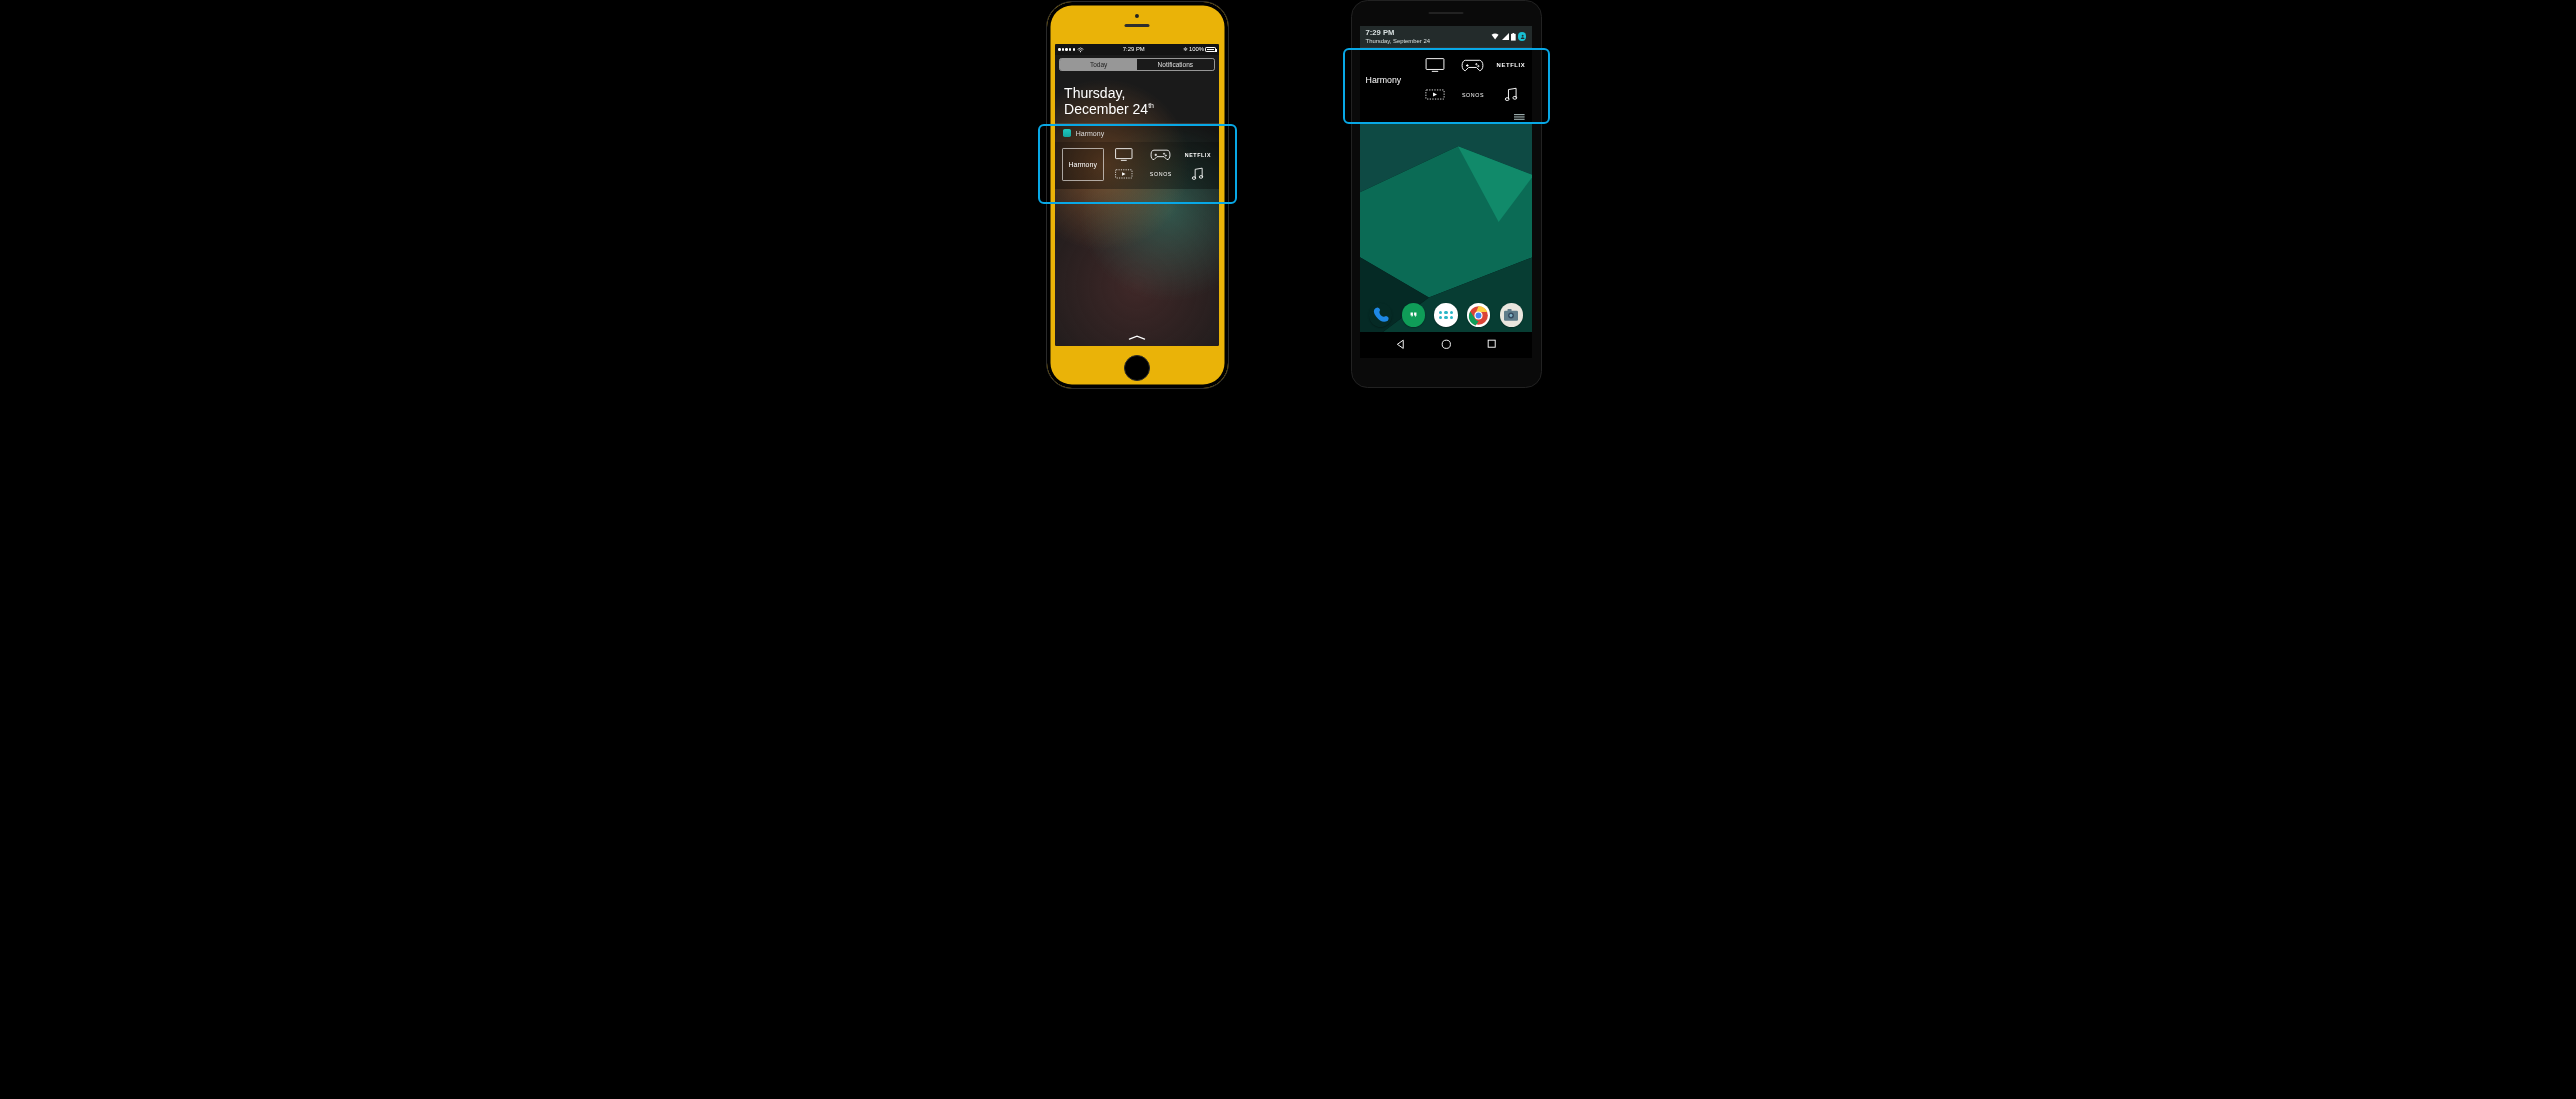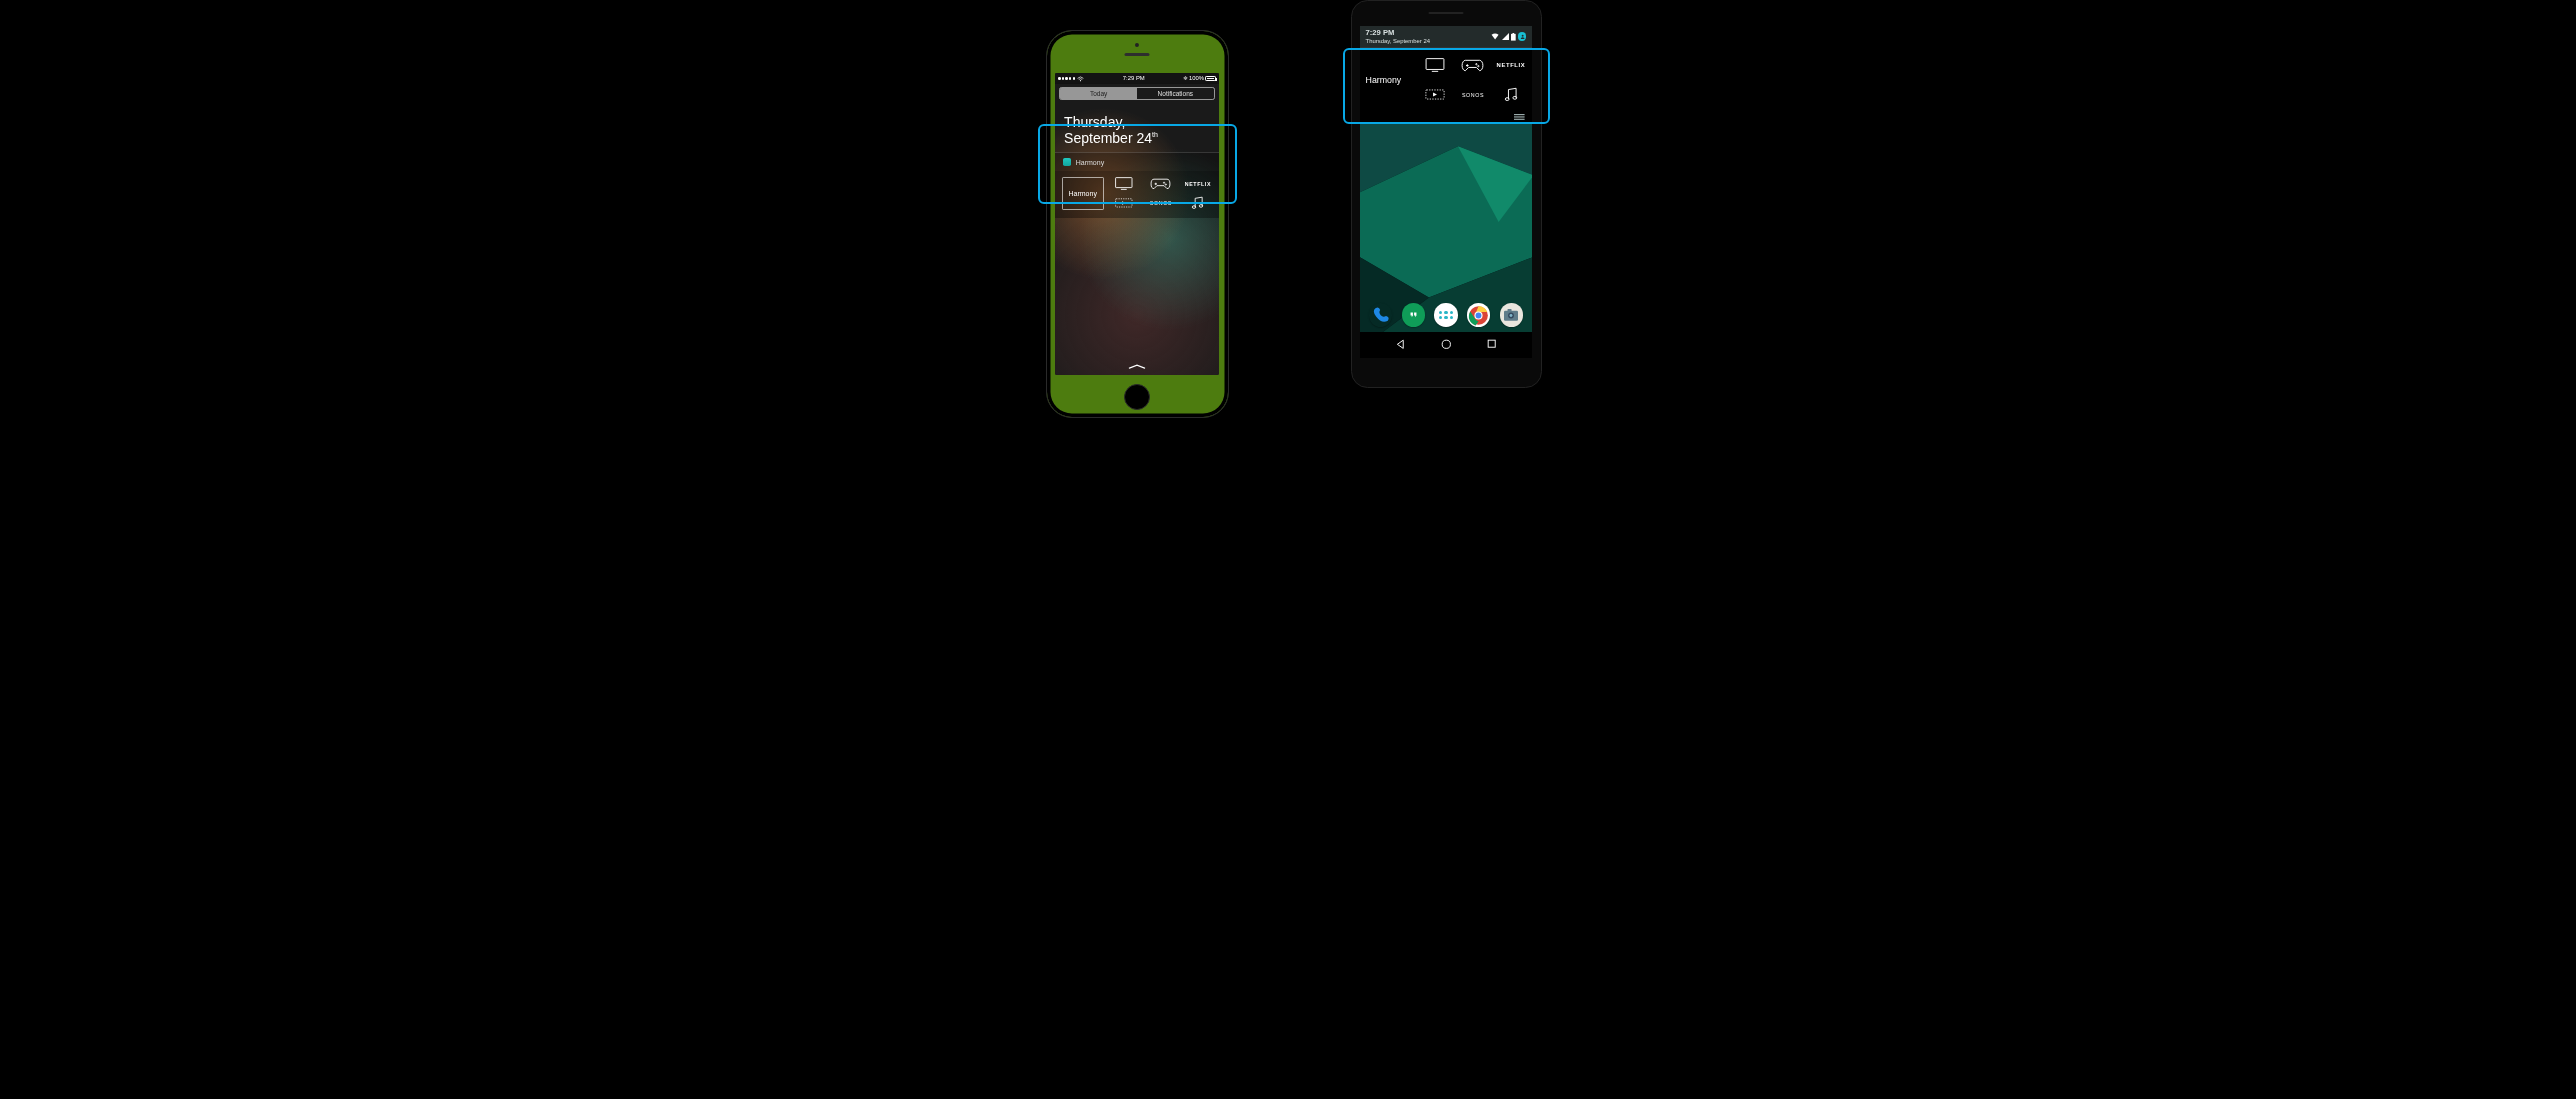--- a/index.html
+++ b/index.html
@@ -20,24 +20,23 @@
   .phone {
     position: absolute;
     border-radius: 26px;
   }
   
   .iphone {
     left: 216px;
     top: 1.2px;
     width: 183px;
     height: 388px;
-    background: #4d7c0f;
+    background: #eab308;
     border: 1.2px solid #2a2a2a;
     box-shadow: inset 0 0 0 3.5px #000;
-    margin-top: 29px;
   }
   .iphone .earpiece {
     position: absolute;
     top: 22.3px;
     left: 50%;
     transform: translateX(-50%);
     width: 25px;
     height: 2.9px;
     border-radius: 1.8px;
     background: #2e2e2e;
@@ -356,21 +355,21 @@
       </div>
 
       <div class="seg">
         <button class="active">Today</button>
         <button>Notifications</button>
       </div>
 
       <div class="bigdate">
         <div>Thursday,</div>
         <div>
-          <span>September 24</span><sup>th</sup>
+          <span>December 24</span><sup>th</sup>
         </div>
       </div>
 
       <div class="widget-ihead">
         <div class="app-ico"></div>
         <span>Harmony</span>
       </div>
 
       <div class="widget-ibody">
         <div class="hbig">

